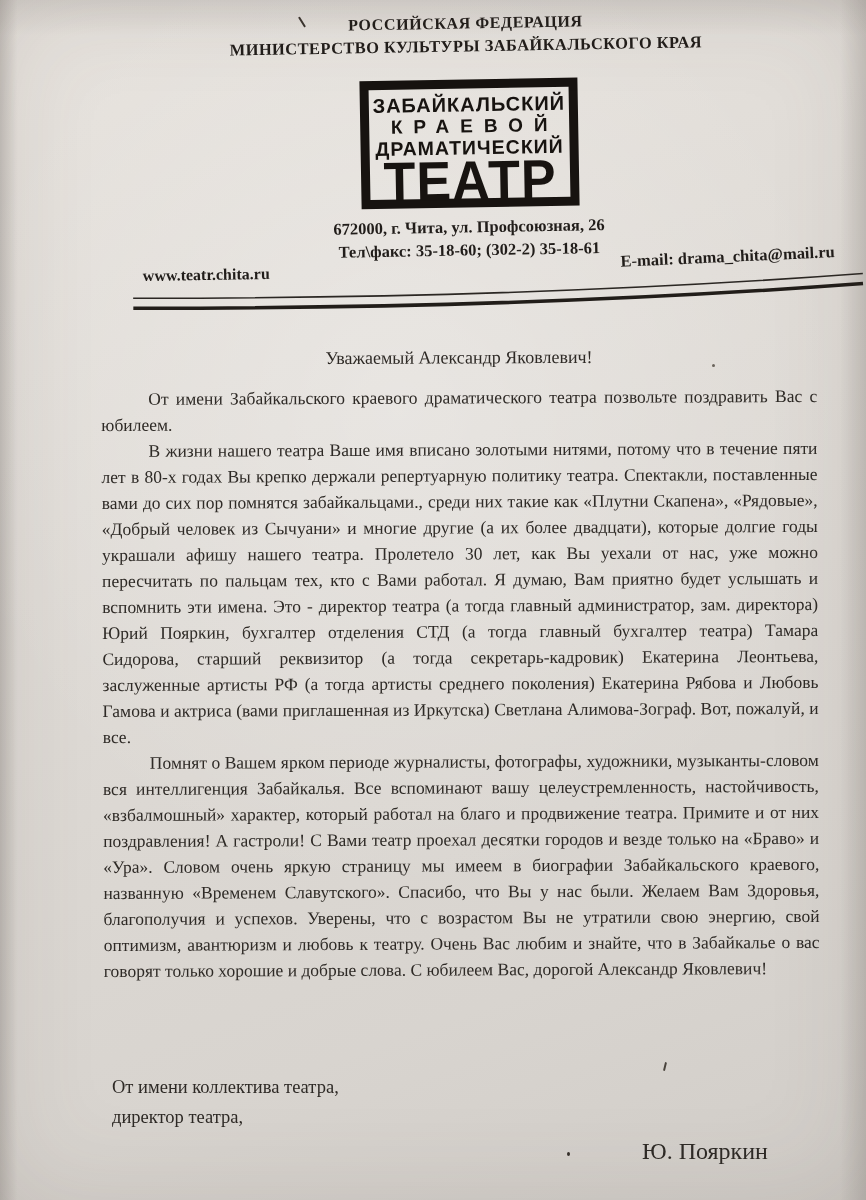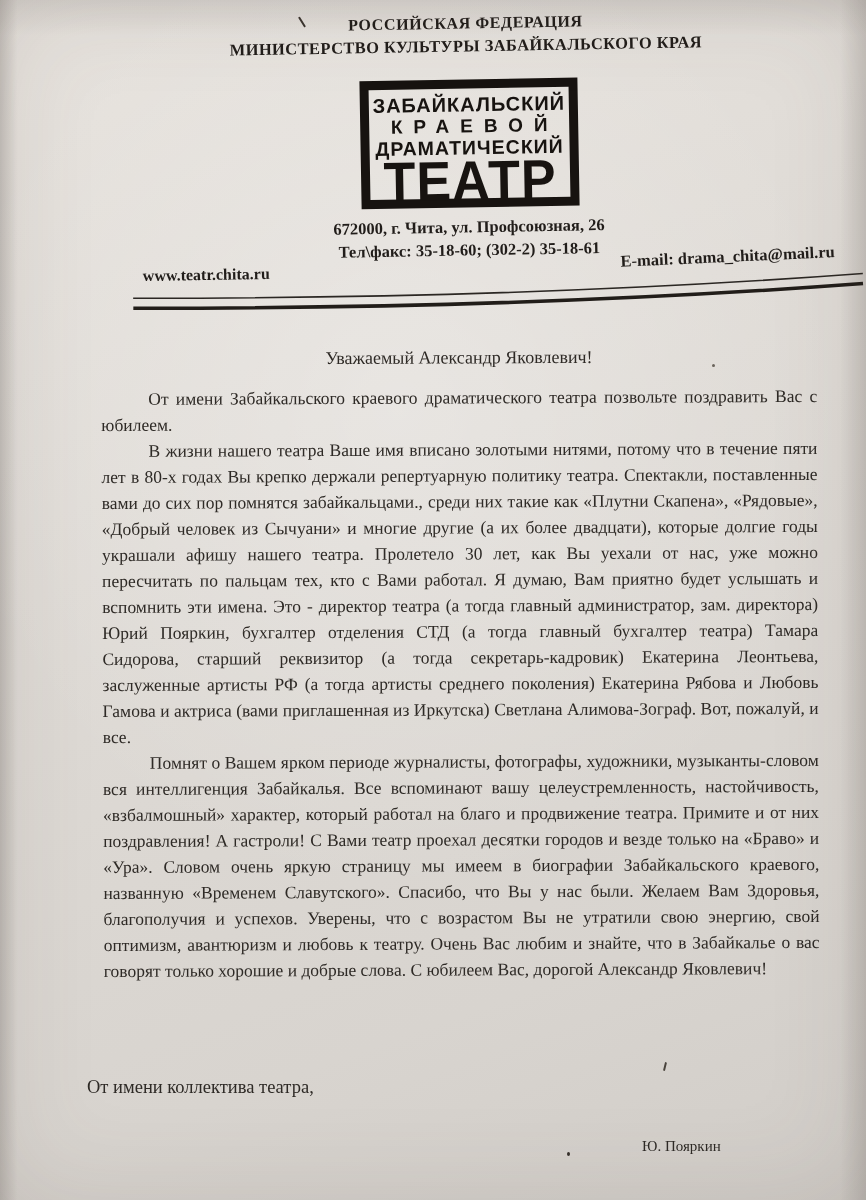--- a/index.html
+++ b/index.html
@@ -66,26 +66,26 @@
   
   .letter-body{
     position:absolute;left:101px;top:346px;width:716px;
     font-size:17.5px;line-height:26px;text-align:justify;
     transform:rotate(-0.25deg);transform-origin:0 0;
   }
   .salutation{text-align:center;font-size:18px;margin:0 0 14px 0;}
   .letter-body p{margin:0;text-indent:47px;}
   
   .signature{
-    position:absolute;left:87px;top:1072px;
+    position:absolute;left:112px;top:1072px;
     font-size:18.5px;line-height:30px;
   }
   .signer-name{
     position:absolute;left:642px;top:1138px;
-    font-size:15px;
+    font-size:24px;
   }
   .sig-dot{
     position:absolute;left:567px;top:1152px;width:3px;height:4px;
     background:#35302b;border-radius:50%;
   }
   
   .stray-backslash{
     position:absolute;left:301px;top:16px;width:2px;height:12px;
     background:#3a342e;transform:rotate(-32deg);border-radius:1px;
   }
@@ -127,20 +127,21 @@
 
   <div class="letter-body">
     <div class="salutation">Уважаемый Александр Яковлевич!</div>
     <p>От имени Забайкальского краевого драматического театра позвольте поздравить Вас с юбилеем.</p>
     <p>В жизни нашего театра Ваше имя вписано золотыми нитями, потому что в течение пяти лет в 80-х годах Вы крепко держали  репертуарную политику театра. Спектакли, поставленные вами до сих пор помнятся забайкальцами., среди них   такие как «Плутни Скапена», «Рядовые», «Добрый человек из Сычуани» и многие другие (а их более двадцати), которые долгие годы украшали афишу нашего театра. Пролетело 30 лет, как Вы уехали от нас, уже можно пересчитать по пальцам тех, кто с Вами работал. Я думаю, Вам приятно будет услышать  и вспомнить эти имена. Это - директор театра (а тогда главный администратор, зам. директора) Юрий Пояркин, бухгалтер отделения СТД (а тогда главный бухгалтер театра) Тамара Сидорова, старший реквизитор (а тогда секретарь-кадровик) Екатерина Леонтьева, заслуженные артисты РФ (а тогда артисты среднего поколения) Екатерина Рябова и Любовь Гамова и   актриса (вами приглашенная из Иркутска) Светлана Алимова-Зограф. Вот, пожалуй, и все.</p>
     <p>Помнят о Вашем  ярком периоде журналисты, фотографы, художники, музыканты-словом вся интеллигенция Забайкалья. Все вспоминают вашу целеустремленность, настойчивость, «взбалмошный» характер, который работал на благо и продвижение театра. Примите и от них поздравления! А гастроли! С Вами театр проехал десятки городов и везде только на «Браво» и «Ура». Словом очень яркую страницу мы имеем в биографии Забайкальского краевого, названную «Временем Славутского». Спасибо, что Вы у нас были. Желаем Вам Здоровья, благополучия и успехов.  Уверены, что с возрастом Вы не утратили   свою энергию, свой оптимизм, авантюризм и  любовь к театру. Очень Вас любим  и  знайте, что в Забайкалье о вас говорят только хорошие и добрые слова. С юбилеем Вас, дорогой Александр Яковлевич!</p>
   </div>
 
   <div class="signature">
     <div>От имени  коллектива театра,</div>
+    <div>директор театра,</div>
   </div>
   <div class="sig-dot"></div>
   <div class="signer-name">Ю. Пояркин</div>
 
   <div class="stray-backslash"></div>
   <div class="stray-tick"></div>
   <div class="stray-dot"></div>
 
 </div>
 

